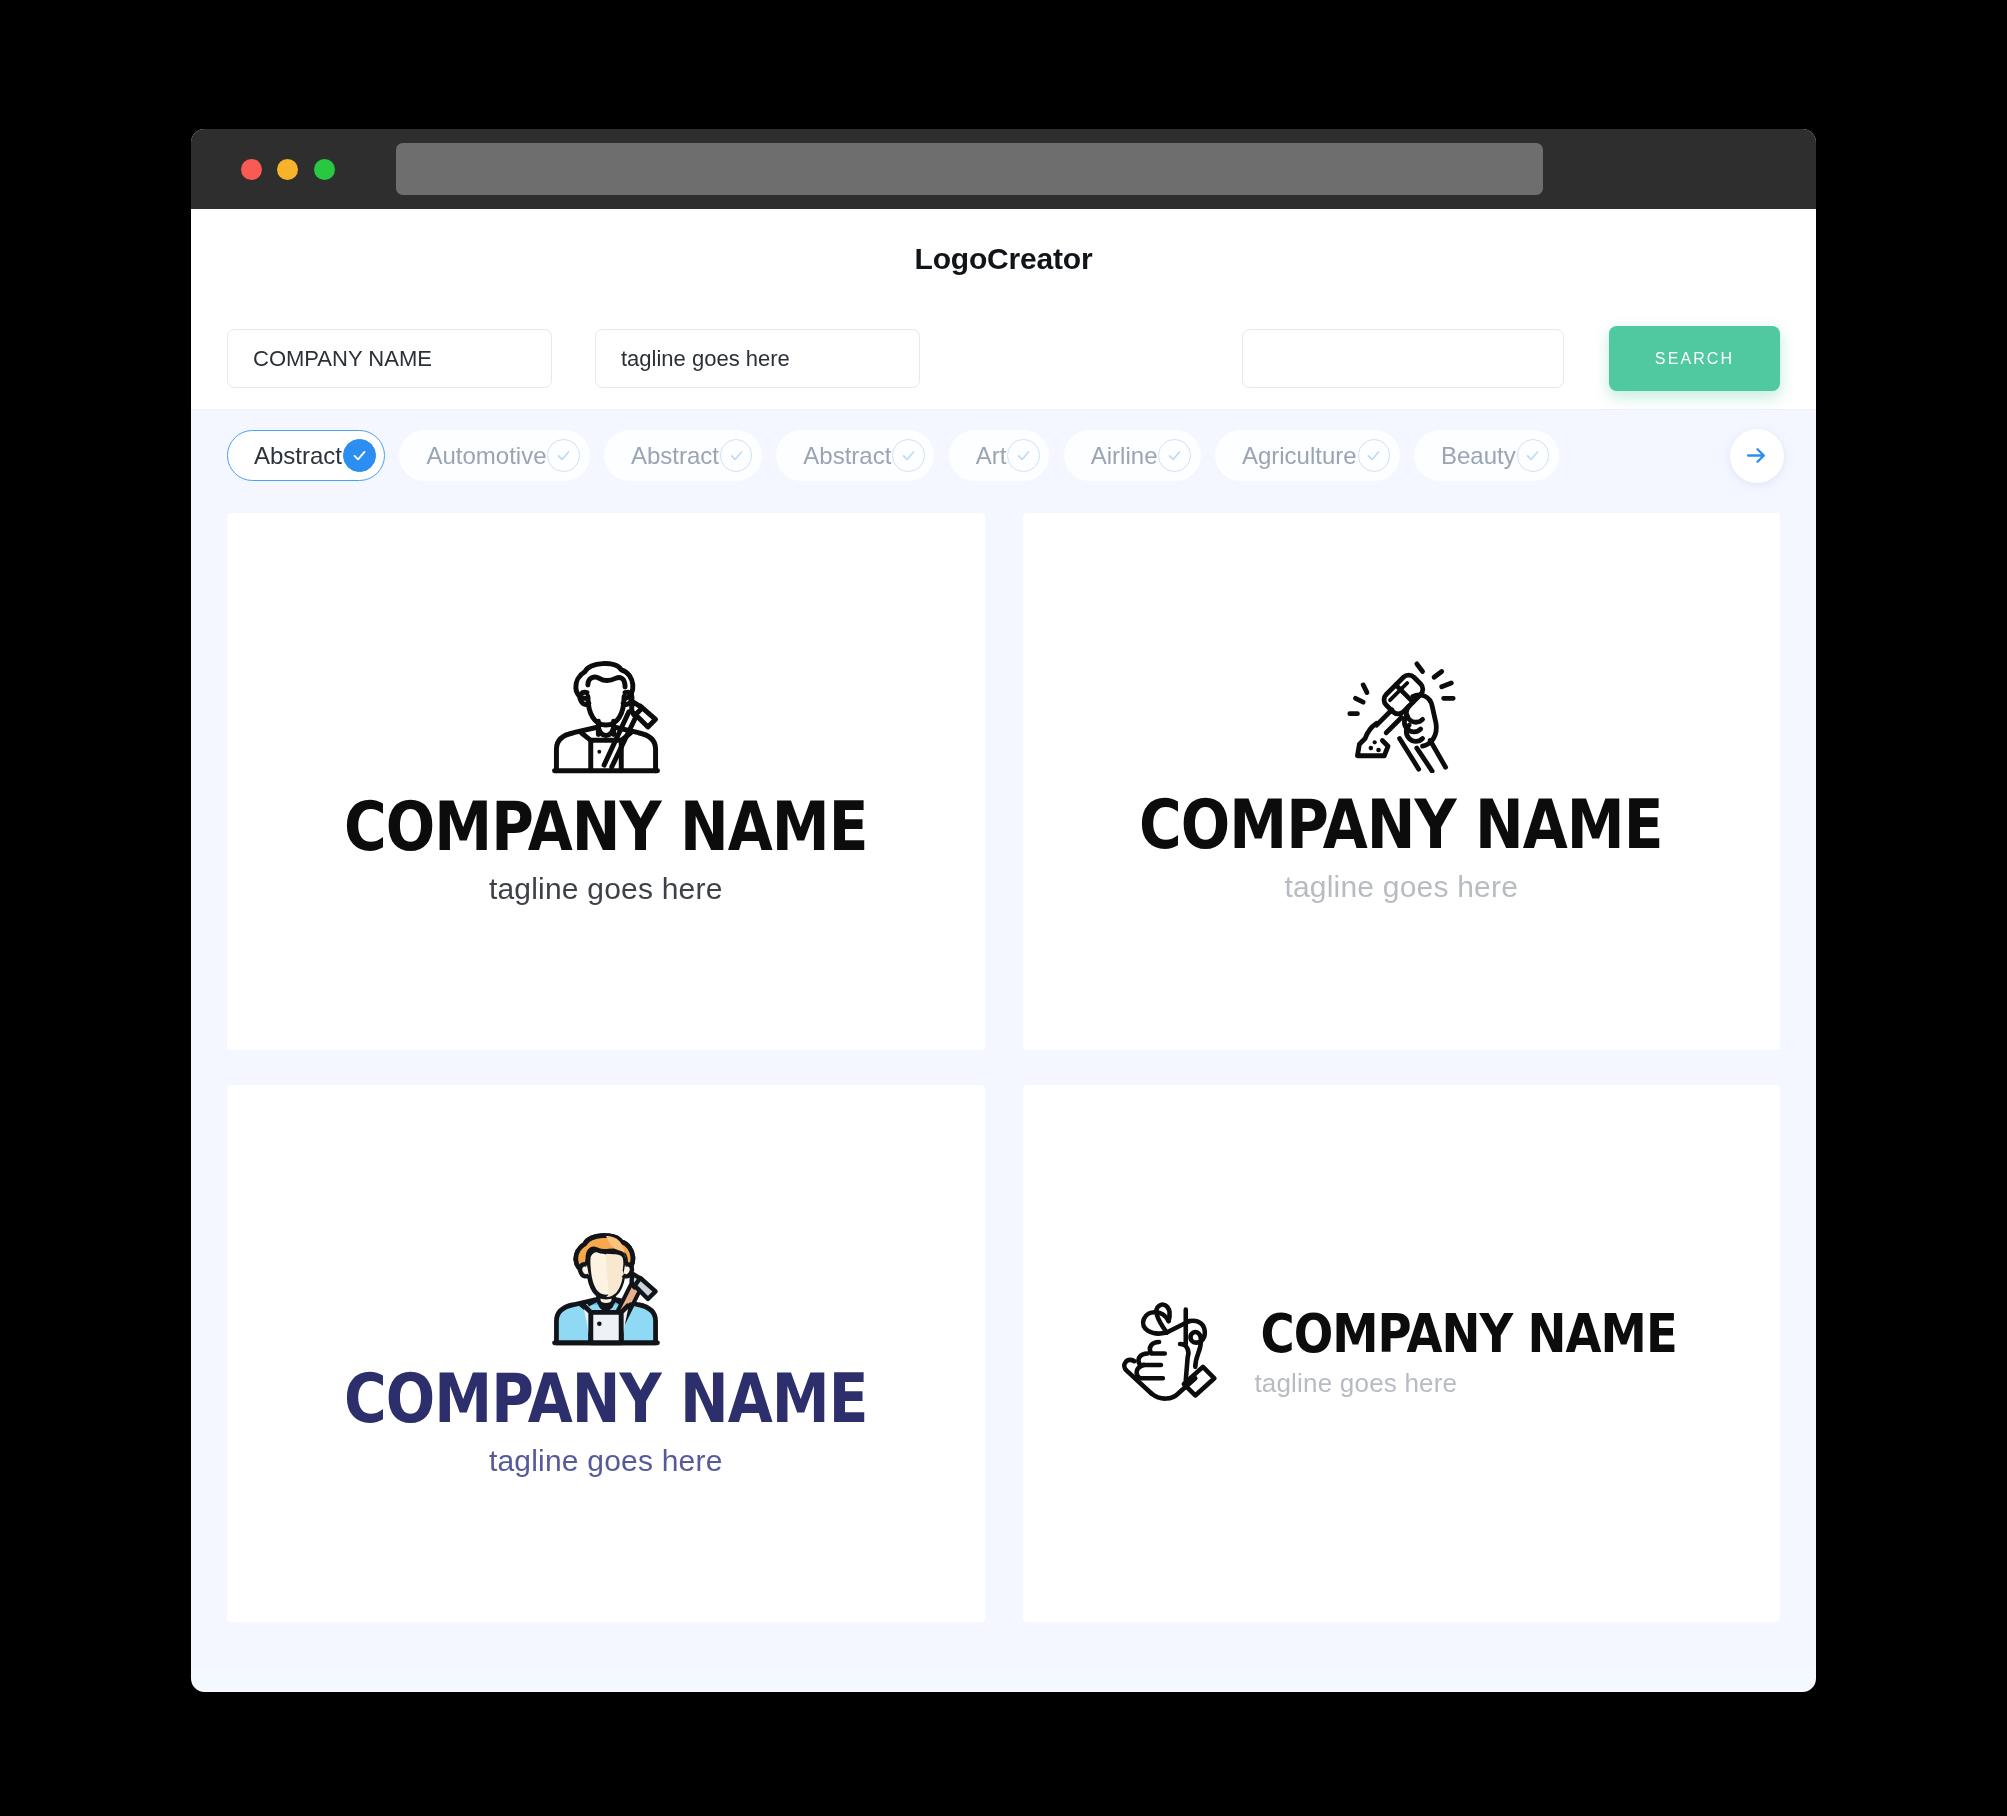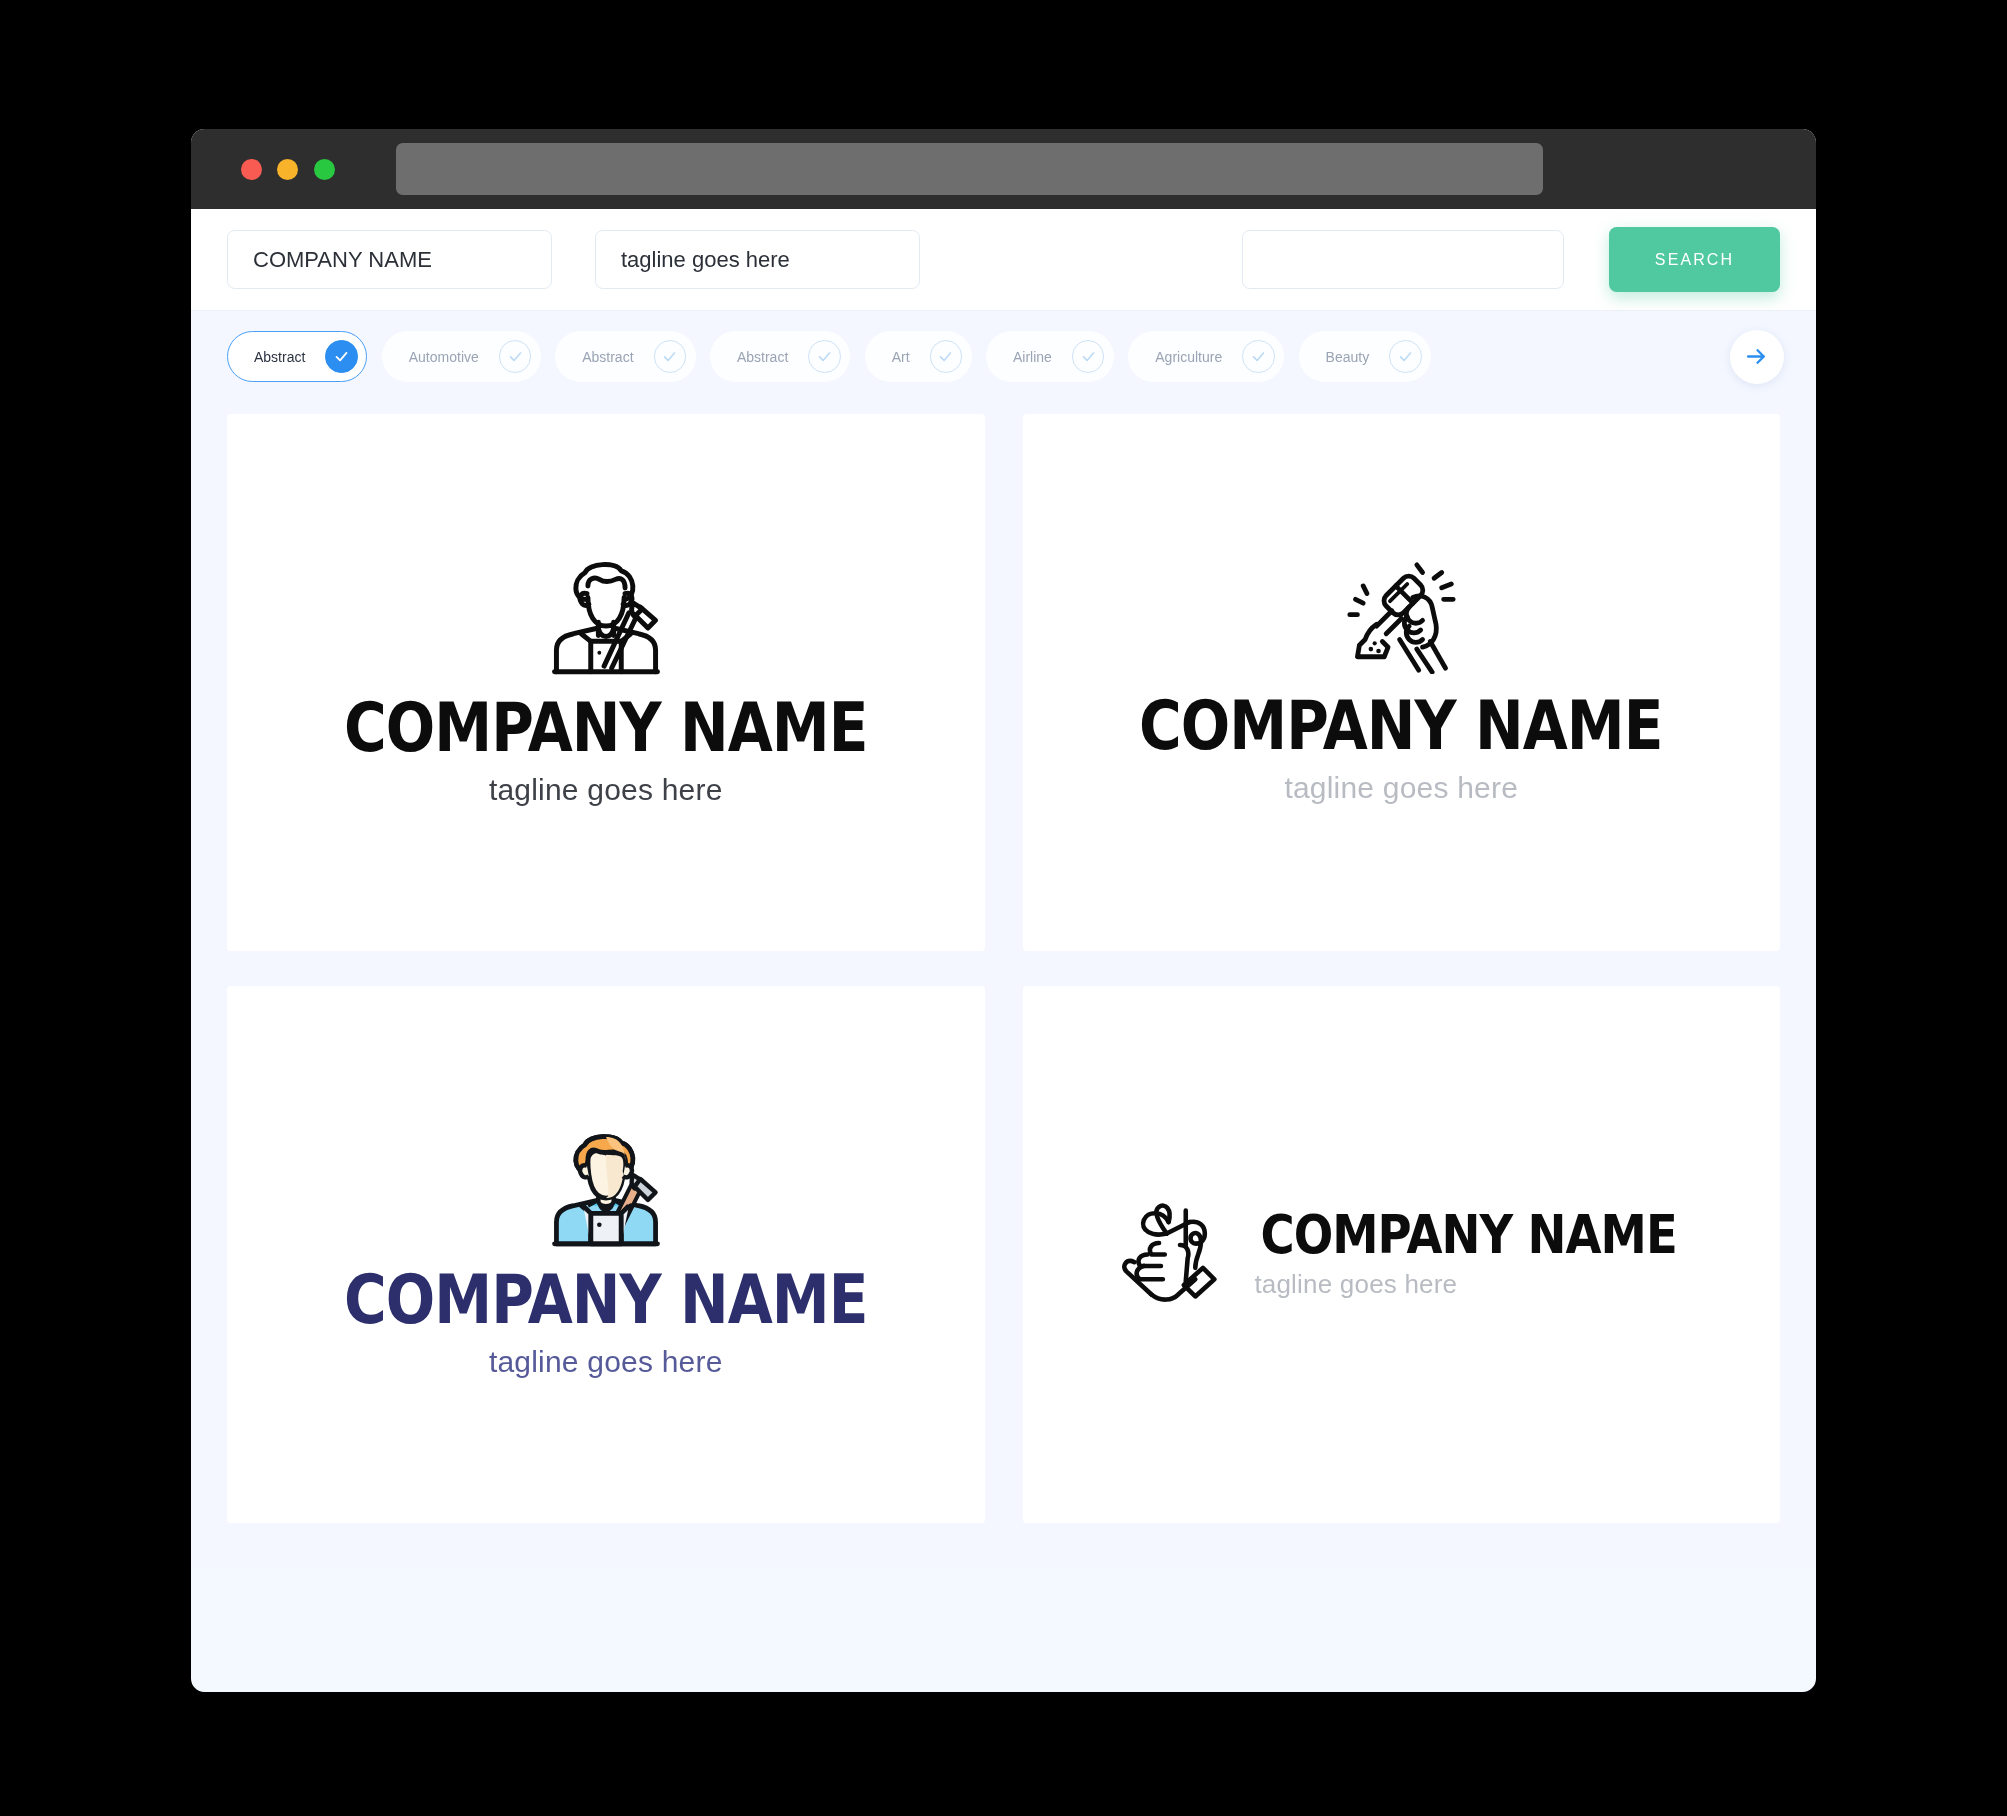--- a/index.html
+++ b/index.html
@@ -110,22 +110,22 @@
     gap: 14.3px;
     position: relative;
   }
   .chip {
     height: 51px;
     border-radius: 26px;
     background: #fdfeff;
     display: flex;
     align-items: center;
     padding: 0 8.6px 0 26px;
-    gap: 20px;
-    font-size: 14px;
+    gap: 1px;
+    font-size: 24px;
     color: #9aa4b4;
     cursor: pointer;
     white-space: nowrap;
     border: 1px solid transparent;
   }
   .chip.selected {
     border: 1px solid #49a0f5;
     color: #2c3340;
     background: #ffffff;
   }
@@ -214,20 +214,23 @@
 
   <div id="titlebar">
     <div id="traffic-lights">
       <span class="dot" style="background:#f85b52"></span>
       <span class="dot" style="background:#f8b32b"></span>
       <span class="dot" style="background:#28c840"></span>
     </div>
     <div id="url-bar"></div>
   </div>
 
+  <div id="brand-header">
+    <div id="brand-title">LogoCreator</div>
+  </div>
 
   <div id="search-bar">
     <input class="field" id="company-name-input" value="COMPANY NAME" style="">
     <input class="field" id="tagline-input" value="tagline goes here" style="">
     <input class="field" id="keyword-input" placeholder="" style="">
     <button id="search-button">SEARCH</button>
   </div>
 
   <div id="category-bar">
 

